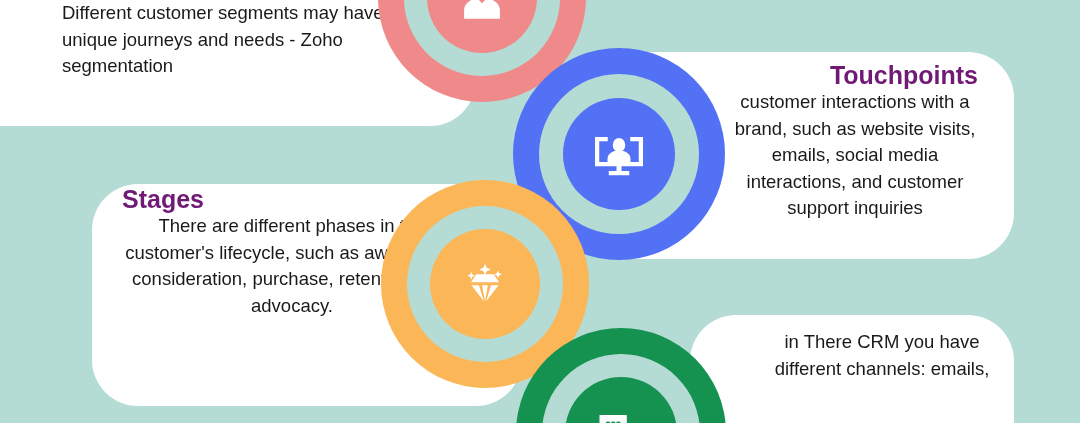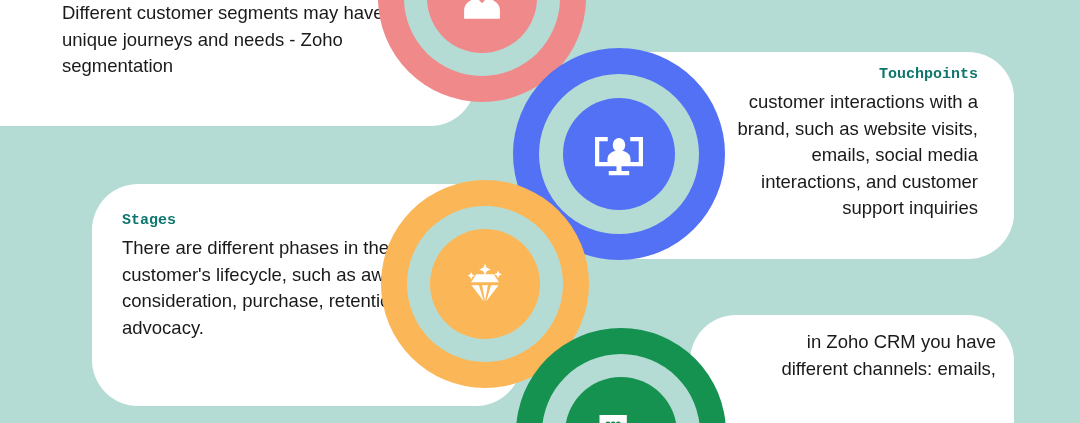--- a/index.html
+++ b/index.html
@@ -10,40 +10,39 @@
     overflow:hidden;position:relative;
   }
   .stage{position:absolute;inset:0;width:1080px;height:423px;overflow:hidden;}
 
   
   .card{
     position:absolute;background:#ffffff;border-radius:46px;
     box-sizing:border-box;
   }
   .card .title{
-    font-weight:bold;color:#0f766e;font-size:15px;line-height:26px;
+    font-weight:bold;color:#701a75;font-size:25px;line-height:26px;
     margin:0 0 1px 0;
-    font-family:Liberation Mono, monospace;
   }
   .card .body{
-    color:#1a1a1a;font-size:18.5px;line-height:26.5px;margin:0;
+    color:#1a1a1a;font-size:18.5px;line-height:26.5px;margin:0;text-align:center;
   }
 
   
   #card-segments{left:-60px;top:-96px;width:536px;height:222px;}
   #card-segments .inner{padding:0 44px 0 122px;}
   #card-segments .body{text-align:left;padding-top:96px;}
 
   
   #card-touchpoints{left:590px;top:52px;width:424px;height:207px;}
   #card-touchpoints .inner{padding:10px 36px 0 142px;text-align:right;}
 
   
   #card-stages{left:92px;top:184px;width:430px;height:222px;}
-  #card-stages .inner{padding:24px 60px 0 30px;text-align:left;}
+  #card-stages .inner{padding:2px 60px 0 30px;text-align:left;}
 
   
   #card-communication{left:690px;top:315px;width:324px;height:160px;}
   #card-communication .inner{padding:14px 18px 0 78px;text-align:right;}
 
   
   .badge{position:absolute;border-radius:50%;display:flex;
          align-items:center;justify-content:center;}
   .badge .ring2{border-radius:50%;background:#b4dcd5;
          display:flex;align-items:center;justify-content:center;}
@@ -94,21 +93,21 @@
 
   <div class="card z-cards" id="card-stages">
     <div class="inner">
       <p class="title">Stages</p>
       <p class="body">There are different phases in the customer's lifecycle, such as awareness, consideration, purchase, retention, and advocacy.</p>
     </div>
   </div>
 
   <div class="card z-cards" id="card-communication">
     <div class="inner">
-      <p class="body">in Zoho CRM you have different channels: emails,</p>
+      <p class="body">in There CRM you have different channels: emails,</p>
     </div>
   </div>
 
   <div class="badge z-badges" id="badge-segments">
     <div class="ring2">
       <div class="core">
         <span>
           <svg width="58" height="58" viewBox="0 0 24 24" fill="#ffffff">
             <ellipse cx="12" cy="6.6" rx="4.05" ry="4.6"></ellipse>
             <path d="M4.6 20.6v-3.5c0-3.1 3.2-5.2 7.4-5.2s7.4 2.1 7.4 5.2v3.5z"></path>

